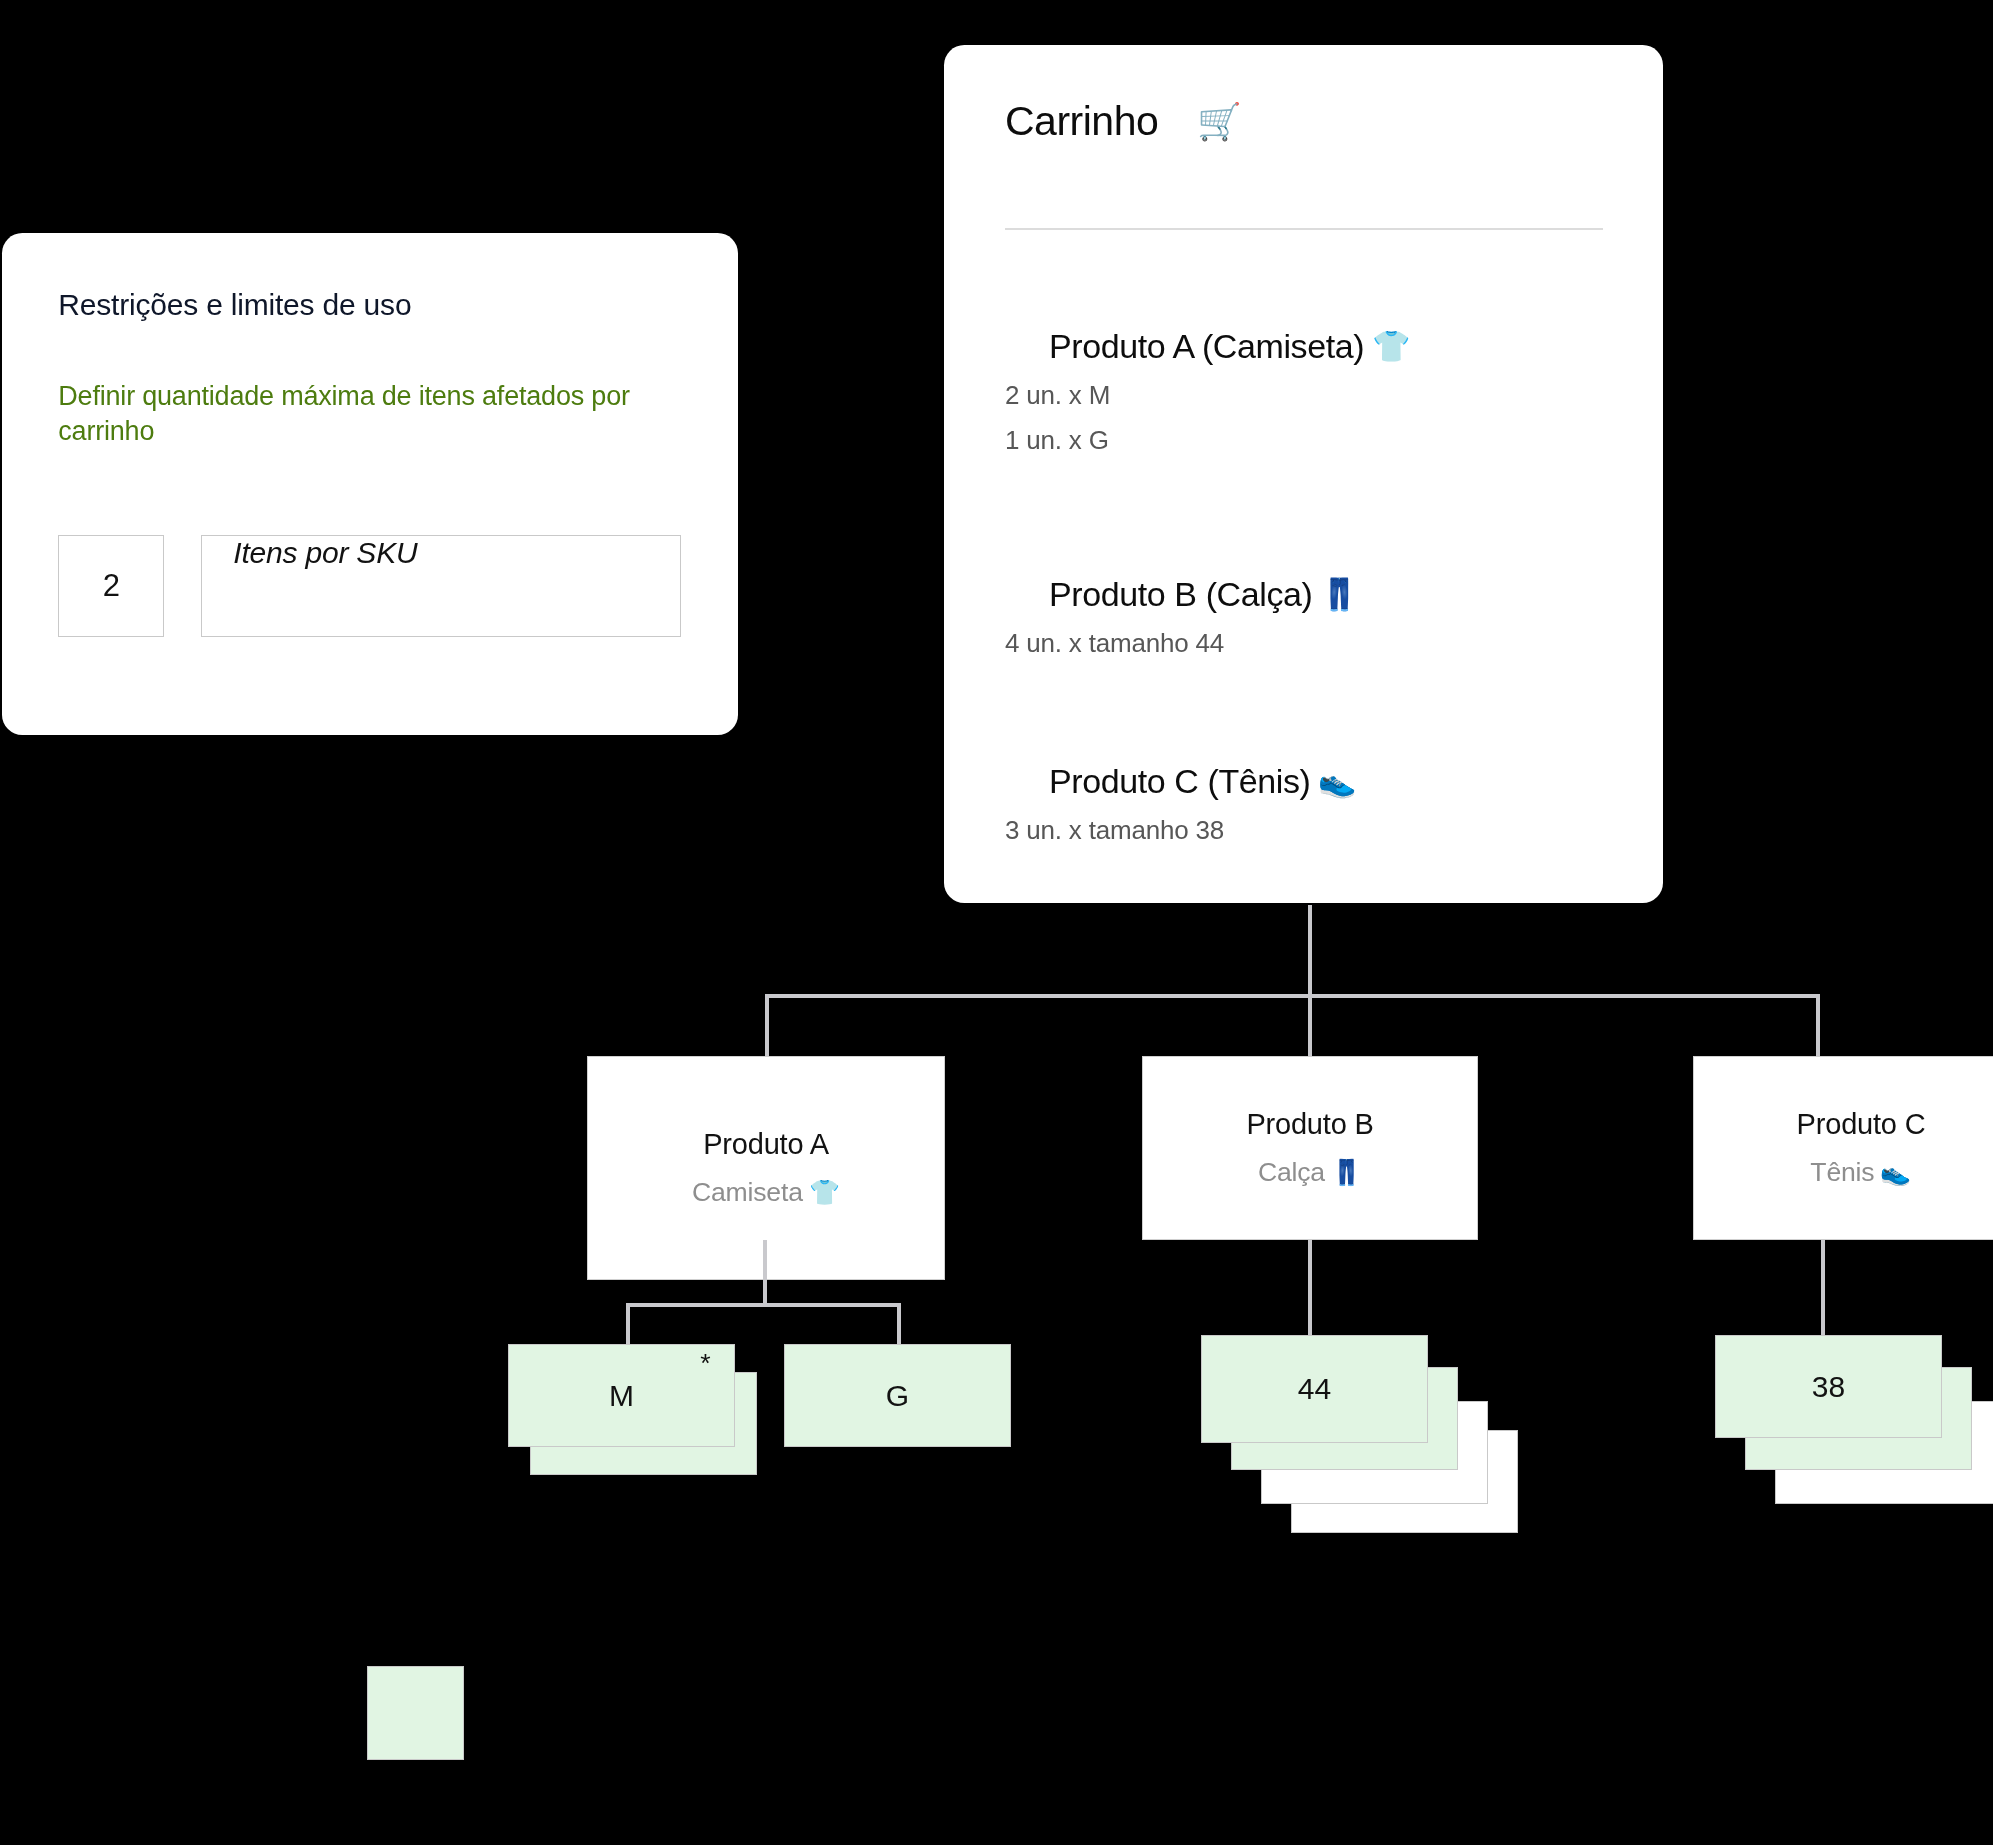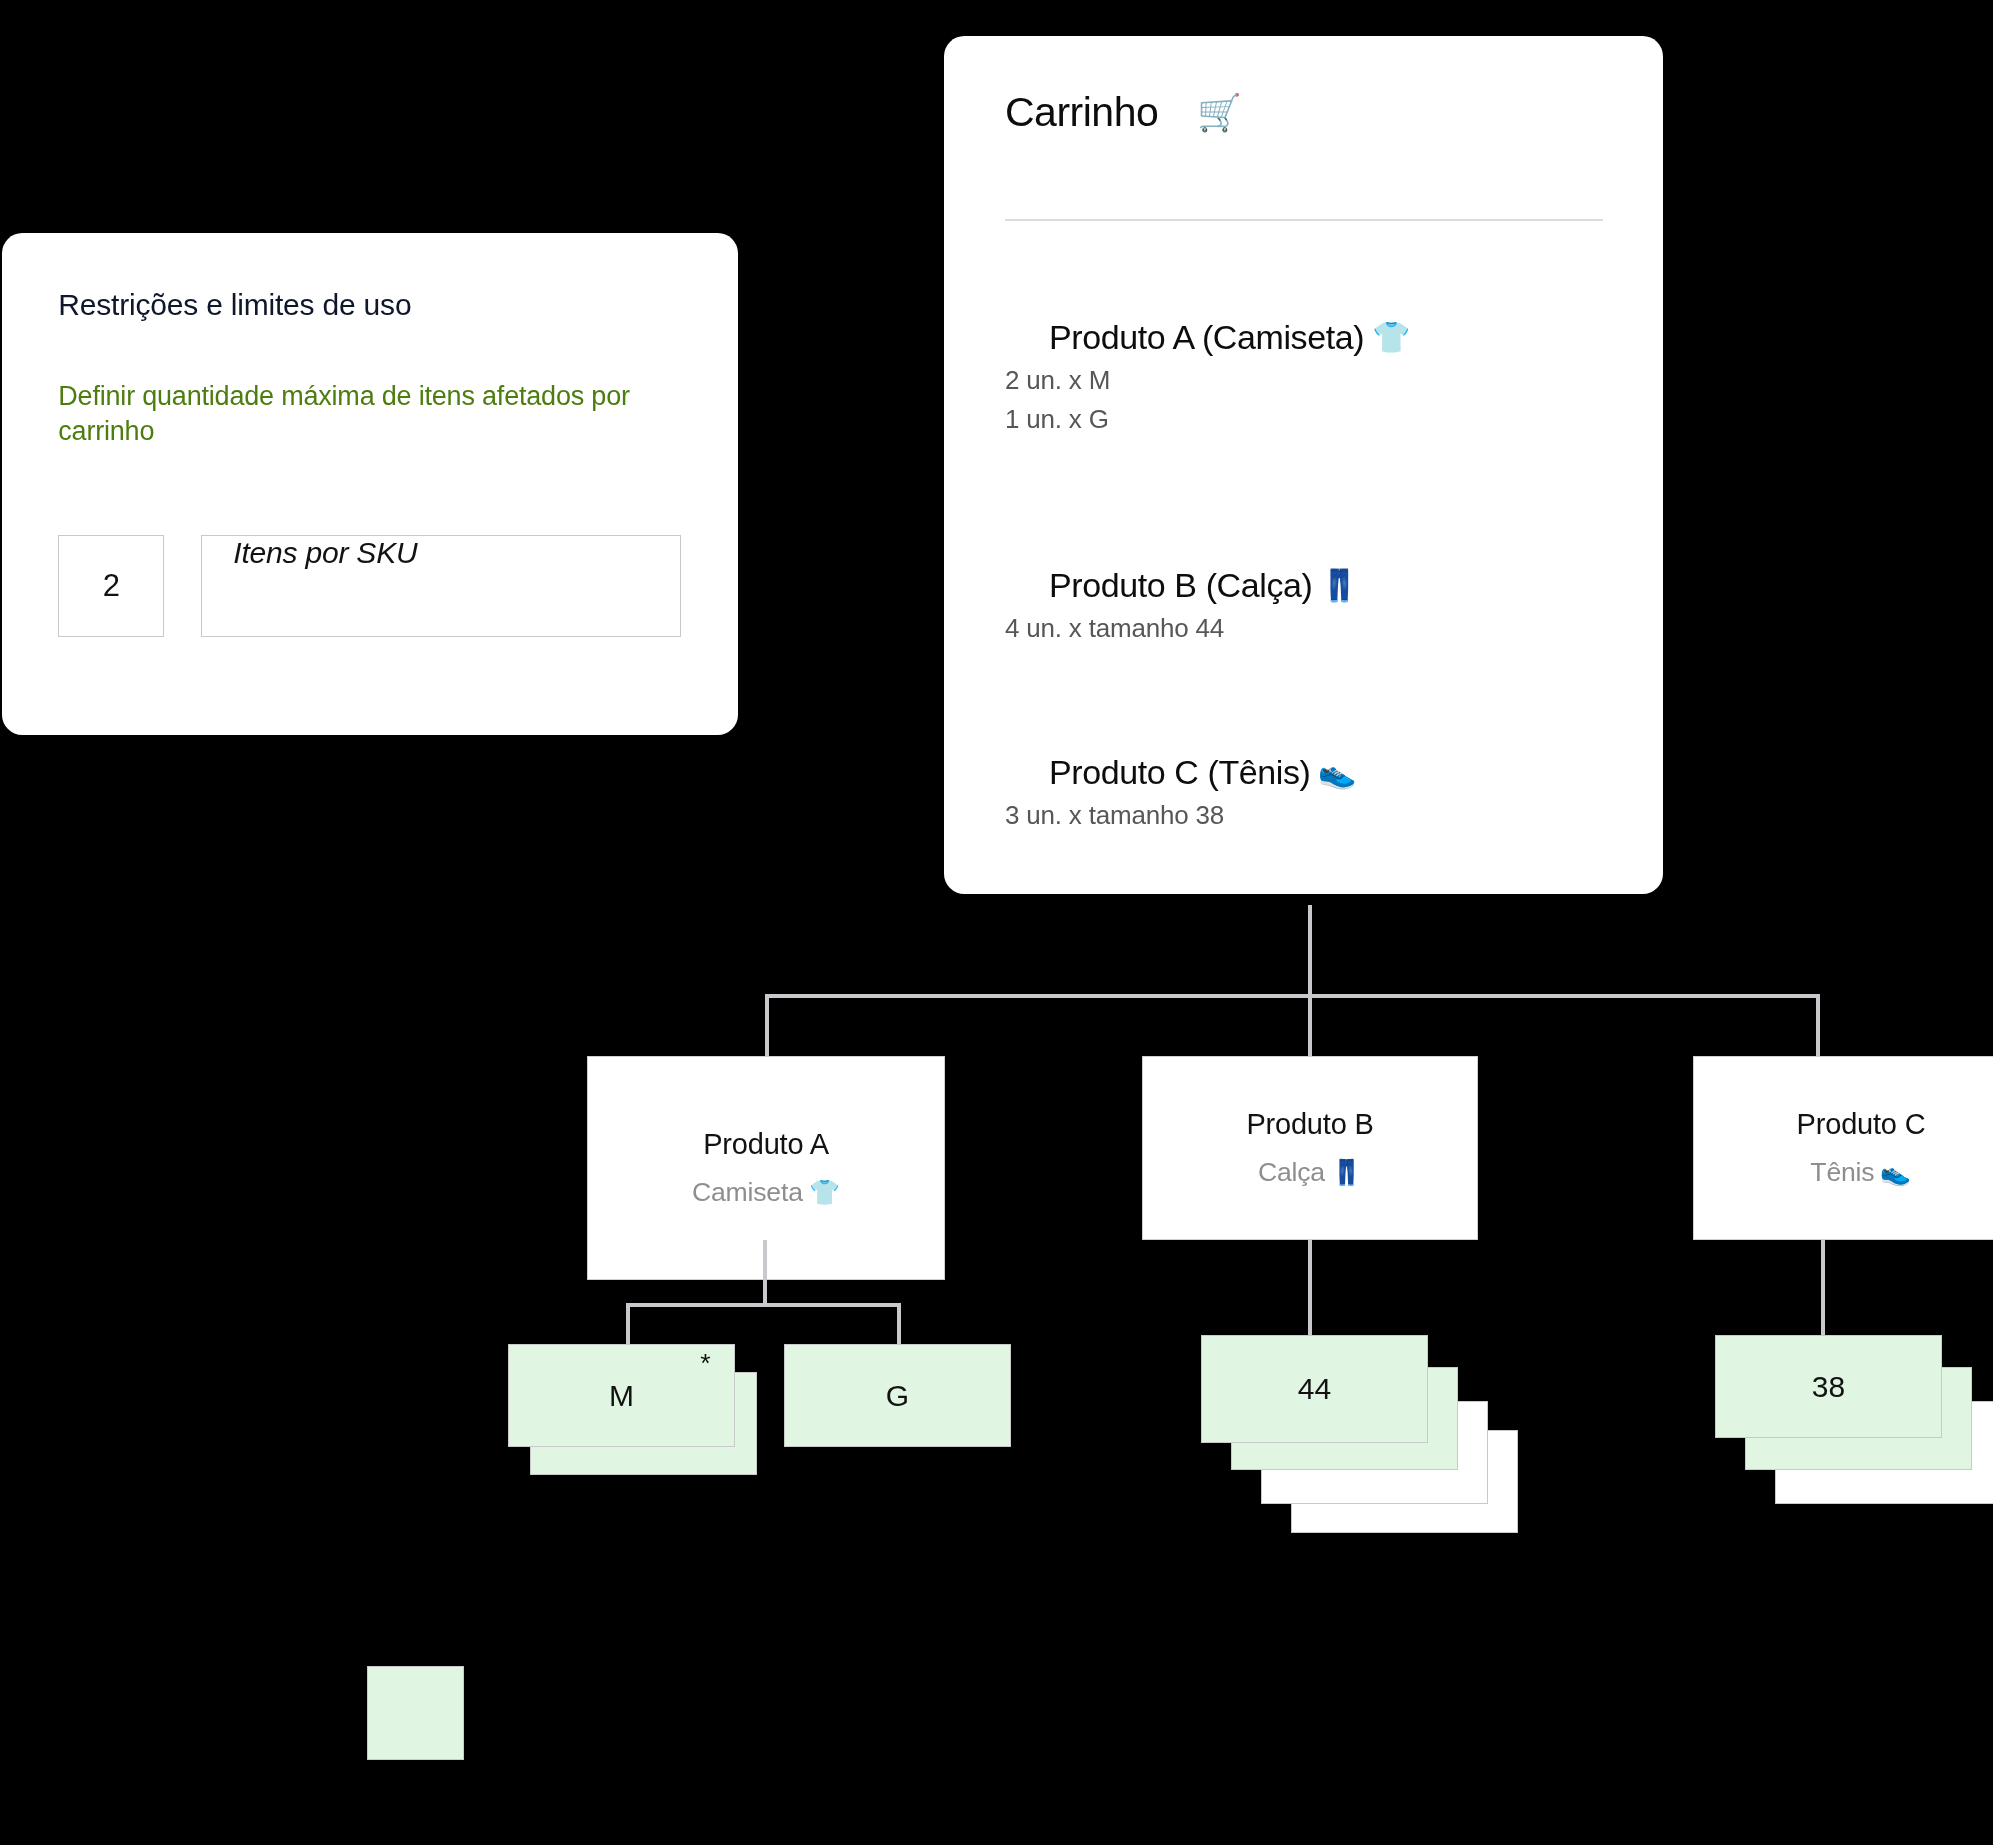--- a/index.html
+++ b/index.html
@@ -33,38 +33,38 @@
   }
   #qty-box span{font-size:31px;color:#121212;}
   #sku-box{
     position:absolute;left:199px;top:302px;width:480px;height:102px;
     border:1.6px solid #c9c9c9;background:#fff;box-sizing:border-box;
     display:flex;align-items:flex-start;font-style:italic;
   }
   #sku-box span{font-size:30px;color:#121212;padding-left:31px;letter-spacing:-0.2px;}
 
   
-  #cart-card{left:944px;top:36px;width:719px;height:858px;}
+  #cart-card{left:944px;top:45px;width:719px;height:858px;}
   #cart-header{
     position:absolute;left:61px;top:53px;
     display:flex;align-items:center;gap:39px;
   }
   #cart-header .h-title{font-size:41px;color:#0d0d0d;letter-spacing:-0.5px;}
   #cart-header .h-emoji{font-size:36px;line-height:1;}
   #cart-divider{
     position:absolute;left:61px;top:183px;width:598px;height:1.6px;background:#dcdcdc;
   }
   .cart-item{position:absolute;left:61px;}
   .cart-item .ci-name{
     font-size:34px;color:#0d0d0d;letter-spacing:-0.4px;white-space:nowrap;
     display:flex;align-items:center;gap:7.8px;margin-left:44px;
   }
   .cart-item .ci-emoji{font-size:31px;line-height:1;}
   .cart-item .ci-line{
-    font-size:26px;color:#575757;letter-spacing:-0.2px;margin-top:8px;white-space:nowrap;
+    font-size:26px;color:#575757;letter-spacing:-0.2px;margin-top:14px;white-space:nowrap;
   }
   #cart-item-0{top:282px;}
   #cart-item-1{top:530px;}
   #cart-item-2{top:717px;}
 
   
   .conn{position:absolute;background:#c9c9cd;}
 
   
   .node{

